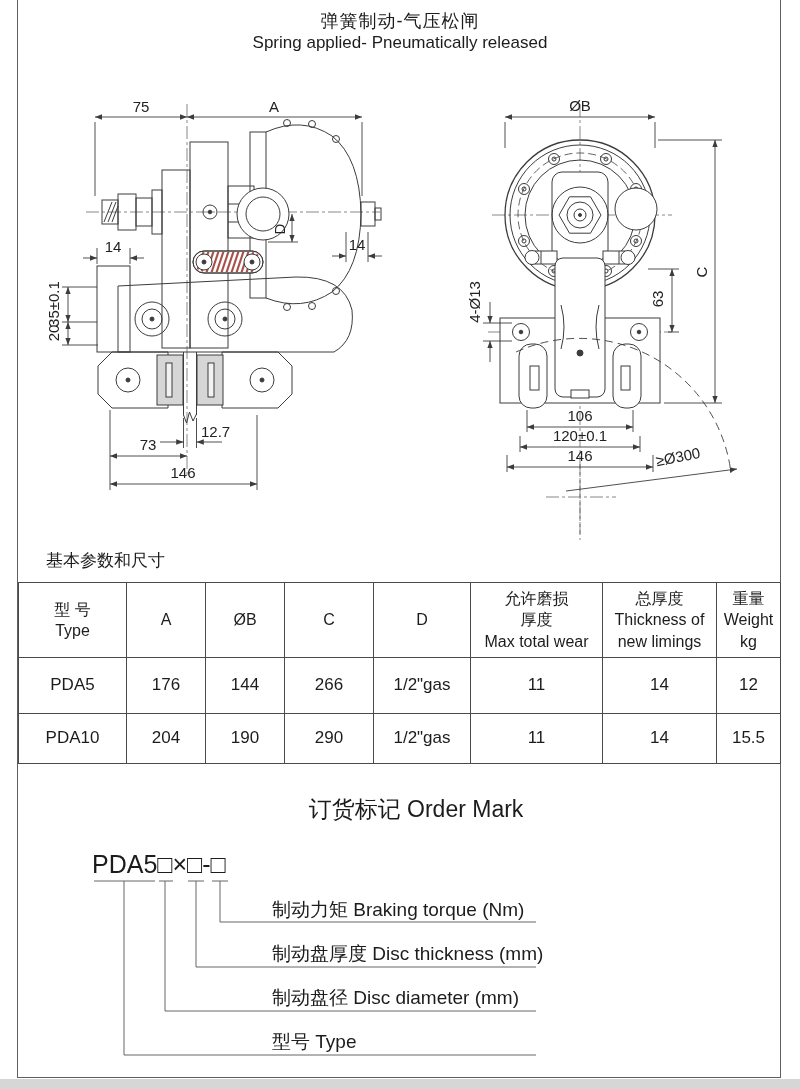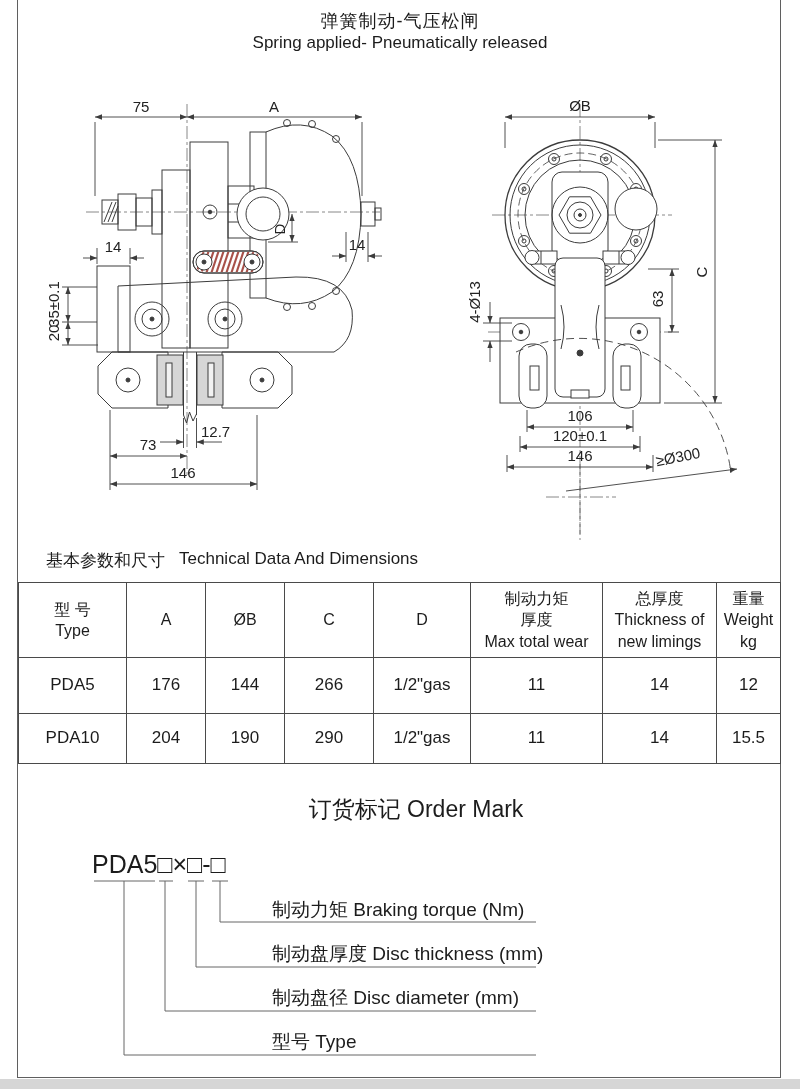--- a/index.html
+++ b/index.html
@@ -320,21 +320,20 @@
         <line x1="220" y1="922" x2="536" y2="922"></line>
         <line x1="196" y1="967" x2="536" y2="967"></line>
         <line x1="165" y1="1011" x2="536" y2="1011"></line>
         <line x1="124" y1="1055" x2="536" y2="1055"></line>
       </g>
     </g>
   </svg>
 
   <div class="abs section-title">
     <span>基本参数和尺寸</span>
-    <span>Technical Data And Dimensions</span>
   </div>
 
   <table id="tech-table">
     <colgroup>
       <col style="width:108px">
         <col style="width:79px">
         <col style="width:79px">
         <col style="width:89px">
       <col style="width:97px">
         <col style="width:132px">
@@ -342,21 +341,21 @@
         <col style="width:64px">
     </colgroup>
     <thead>
       <tr style="height:75px">
         <th>型 号
 Type</th>
         <th>A</th>
         <th>ØB</th>
         <th>C</th>
         <th>D</th>
-        <th>制动力矩
+        <th>允许磨损
 厚度
 Max total wear</th>
         <th>总厚度
 Thickness of
 new limings</th>
         <th>重量
 Weight
 kg</th>
       </tr>
     </thead>

